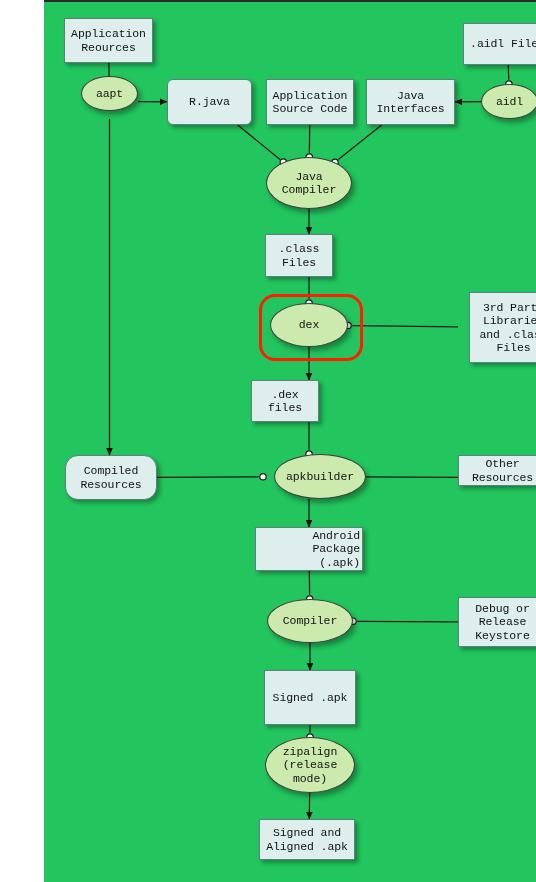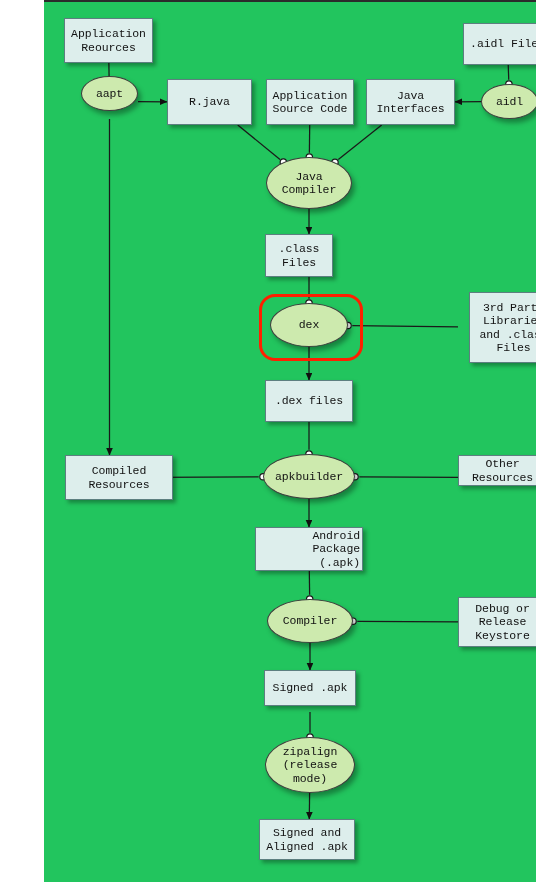--- a/index.html
+++ b/index.html
@@ -113,21 +113,21 @@
   <div id="node-layer">
       <div class="node box" style="left: 20px; top: 16px; width: 89px; height: 45px;">
         <span class="lbl">Application<br>Reources</span>
       </div>
       <div class="node box" style="left: 419px; top: 21px; width: 89px; height: 42px; justify-content: center;">
         <span class="lbl">.aidl Files</span>
       </div>
       <div class="node ellipse" style="left: 37px; top: 74px; width: 57px; height: 35px;">
         <span class="lbl">aapt</span>
       </div>
-      <div class="node box" style="left: 123px; top: 77px; width: 85px; height: 46px;">
+      <div class="node box" style="left: 123px; top: 77px; width: 85px; height: 46px; border-radius: 6px;">
         <span class="lbl">R.java</span>
       </div>
       <div class="node box" style="left: 222px; top: 77px; width: 88px; height: 46px;">
         <span class="lbl">Application<br>Source Code</span>
       </div>
       <div class="node box" style="left: 322px; top: 77px; width: 89px; height: 46px;">
         <span class="lbl">Java<br>Interfaces</span>
       </div>
       <div class="node ellipse" style="left: 437px; top: 82px; width: 57px; height: 35px;">
         <span class="lbl">aidl</span>
@@ -137,42 +137,42 @@
       </div>
       <div class="node box" style="left: 221px; top: 232px; width: 68px; height: 43px;">
         <span class="lbl">.class Files</span>
       </div>
       <div class="node ellipse" style="left: 226px; top: 301px; width: 78px; height: 44px;">
         <span class="lbl">dex</span>
       </div>
       <div class="node box" style="left: 425px; top: 290px; width: 89px; height: 71px;">
         <span class="lbl">3rd Party<br>Libraries<br>and .class<br>Files</span>
       </div>
-      <div class="node box" style="left: 221px; top: 378px; width: 88px; height: 42px;">
+      <div class="node box" style="left: 207px; top: 378px; width: 68px; height: 42px;">
         <span class="lbl">.dex files</span>
       </div>
-      <div class="node box" style="left: 21px; top: 453px; width: 108px; height: 45px;">
+      <div class="node box" style="left: 21px; top: 453px; width: 92px; height: 45px; border-radius: 13px;">
         <span class="lbl">Compiled<br>Resources</span>
       </div>
-      <div class="node ellipse" style="left: 219px; top: 452px; width: 92px; height: 45px;">
+      <div class="node ellipse" style="left: 230px; top: 452px; width: 92px; height: 45px;">
         <span class="lbl">apkbuilder</span>
       </div>
       <div class="node box" style="left: 414px; top: 453px; width: 89px; height: 31px;">
         <span class="lbl">Other Resources</span>
       </div>
       <div class="node box" style="left: 211px; top: 525px; width: 108px; height: 44px; text-align: right;">
         <span class="lbl">Android Package<br>(.apk)</span>
       </div>
       <div class="node ellipse" style="left: 223px; top: 597px; width: 86px; height: 44px;">
         <span class="lbl">Compiler</span>
       </div>
       <div class="node box" style="left: 414px; top: 595px; width: 89px; height: 50px; justify-content: center;">
         <span class="lbl">Debug or<br>Release<br>Keystore</span>
       </div>
-      <div class="node box" style="left: 220px; top: 668px; width: 92px; height: 36px;">
+      <div class="node box" style="left: 220px; top: 668px; width: 92px; height: 55px;">
         <span class="lbl">Signed .apk</span>
       </div>
       <div class="node ellipse" style="left: 221px; top: 735px; width: 90px; height: 56px;">
         <span class="lbl">zipalign<br>(release<br>mode)</span>
       </div>
       <div class="node box" style="left: 215px; top: 817px; width: 96px; height: 41px;">
         <span class="lbl">Signed and<br>Aligned .apk</span>
       </div>
     </div>
 

